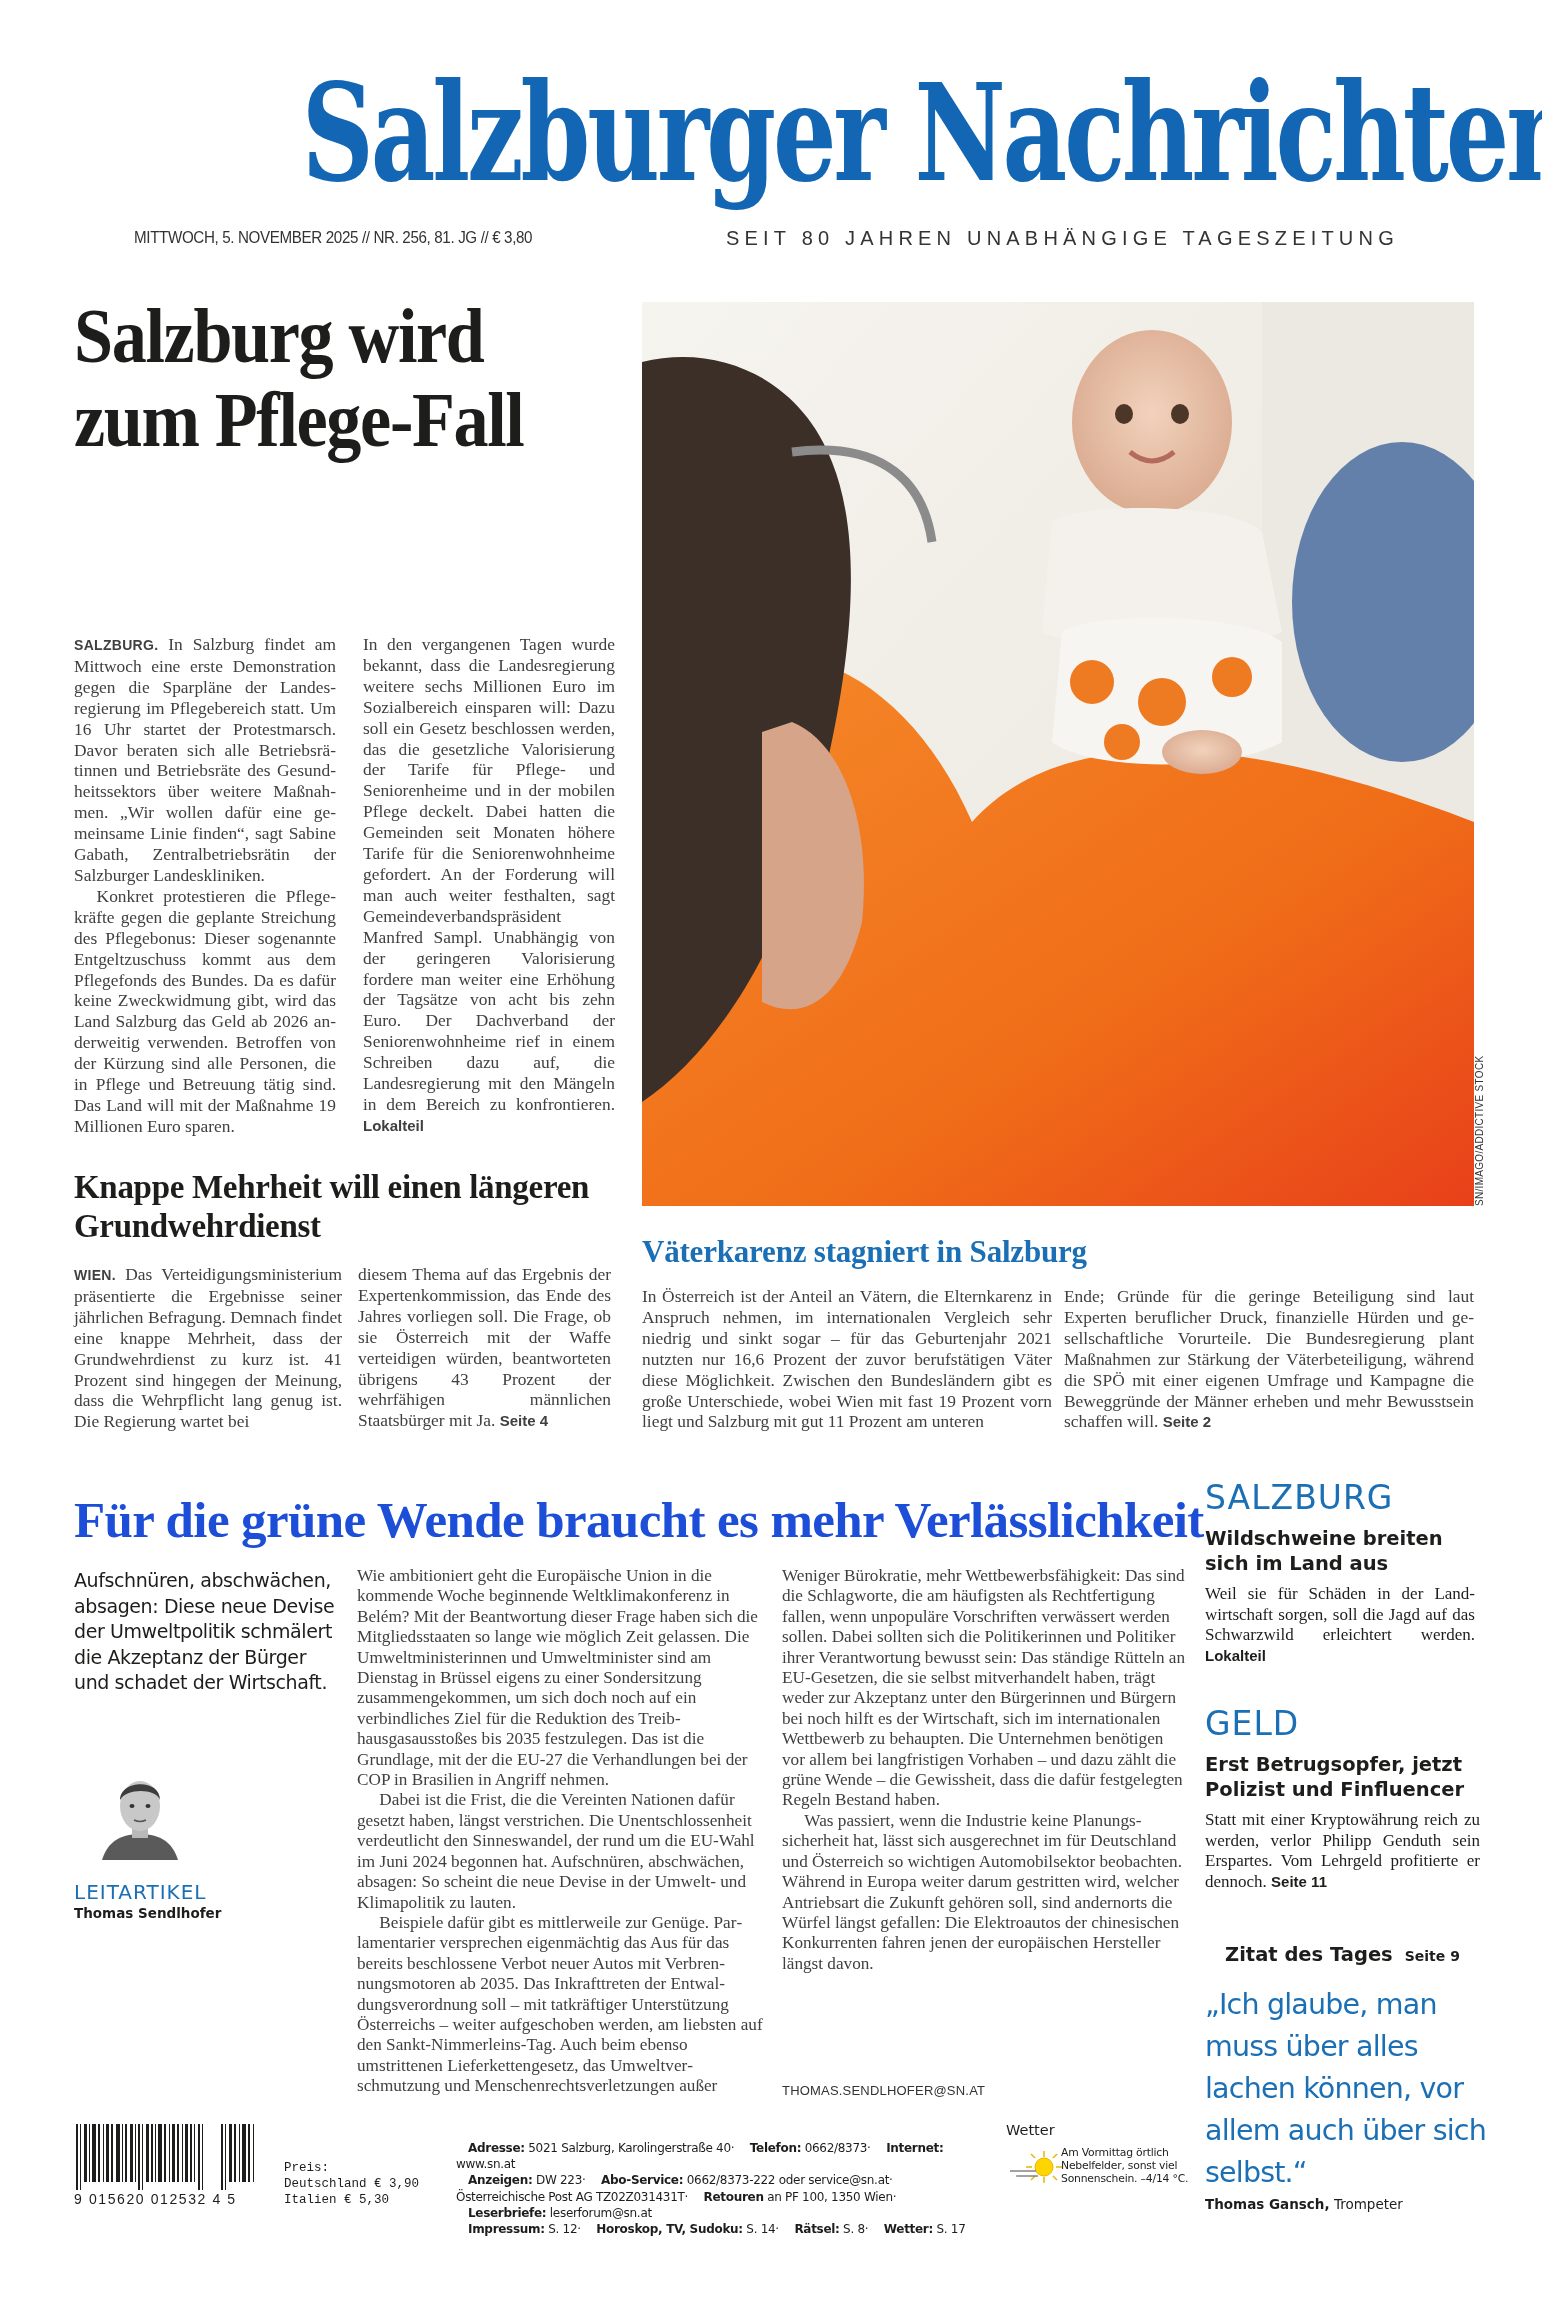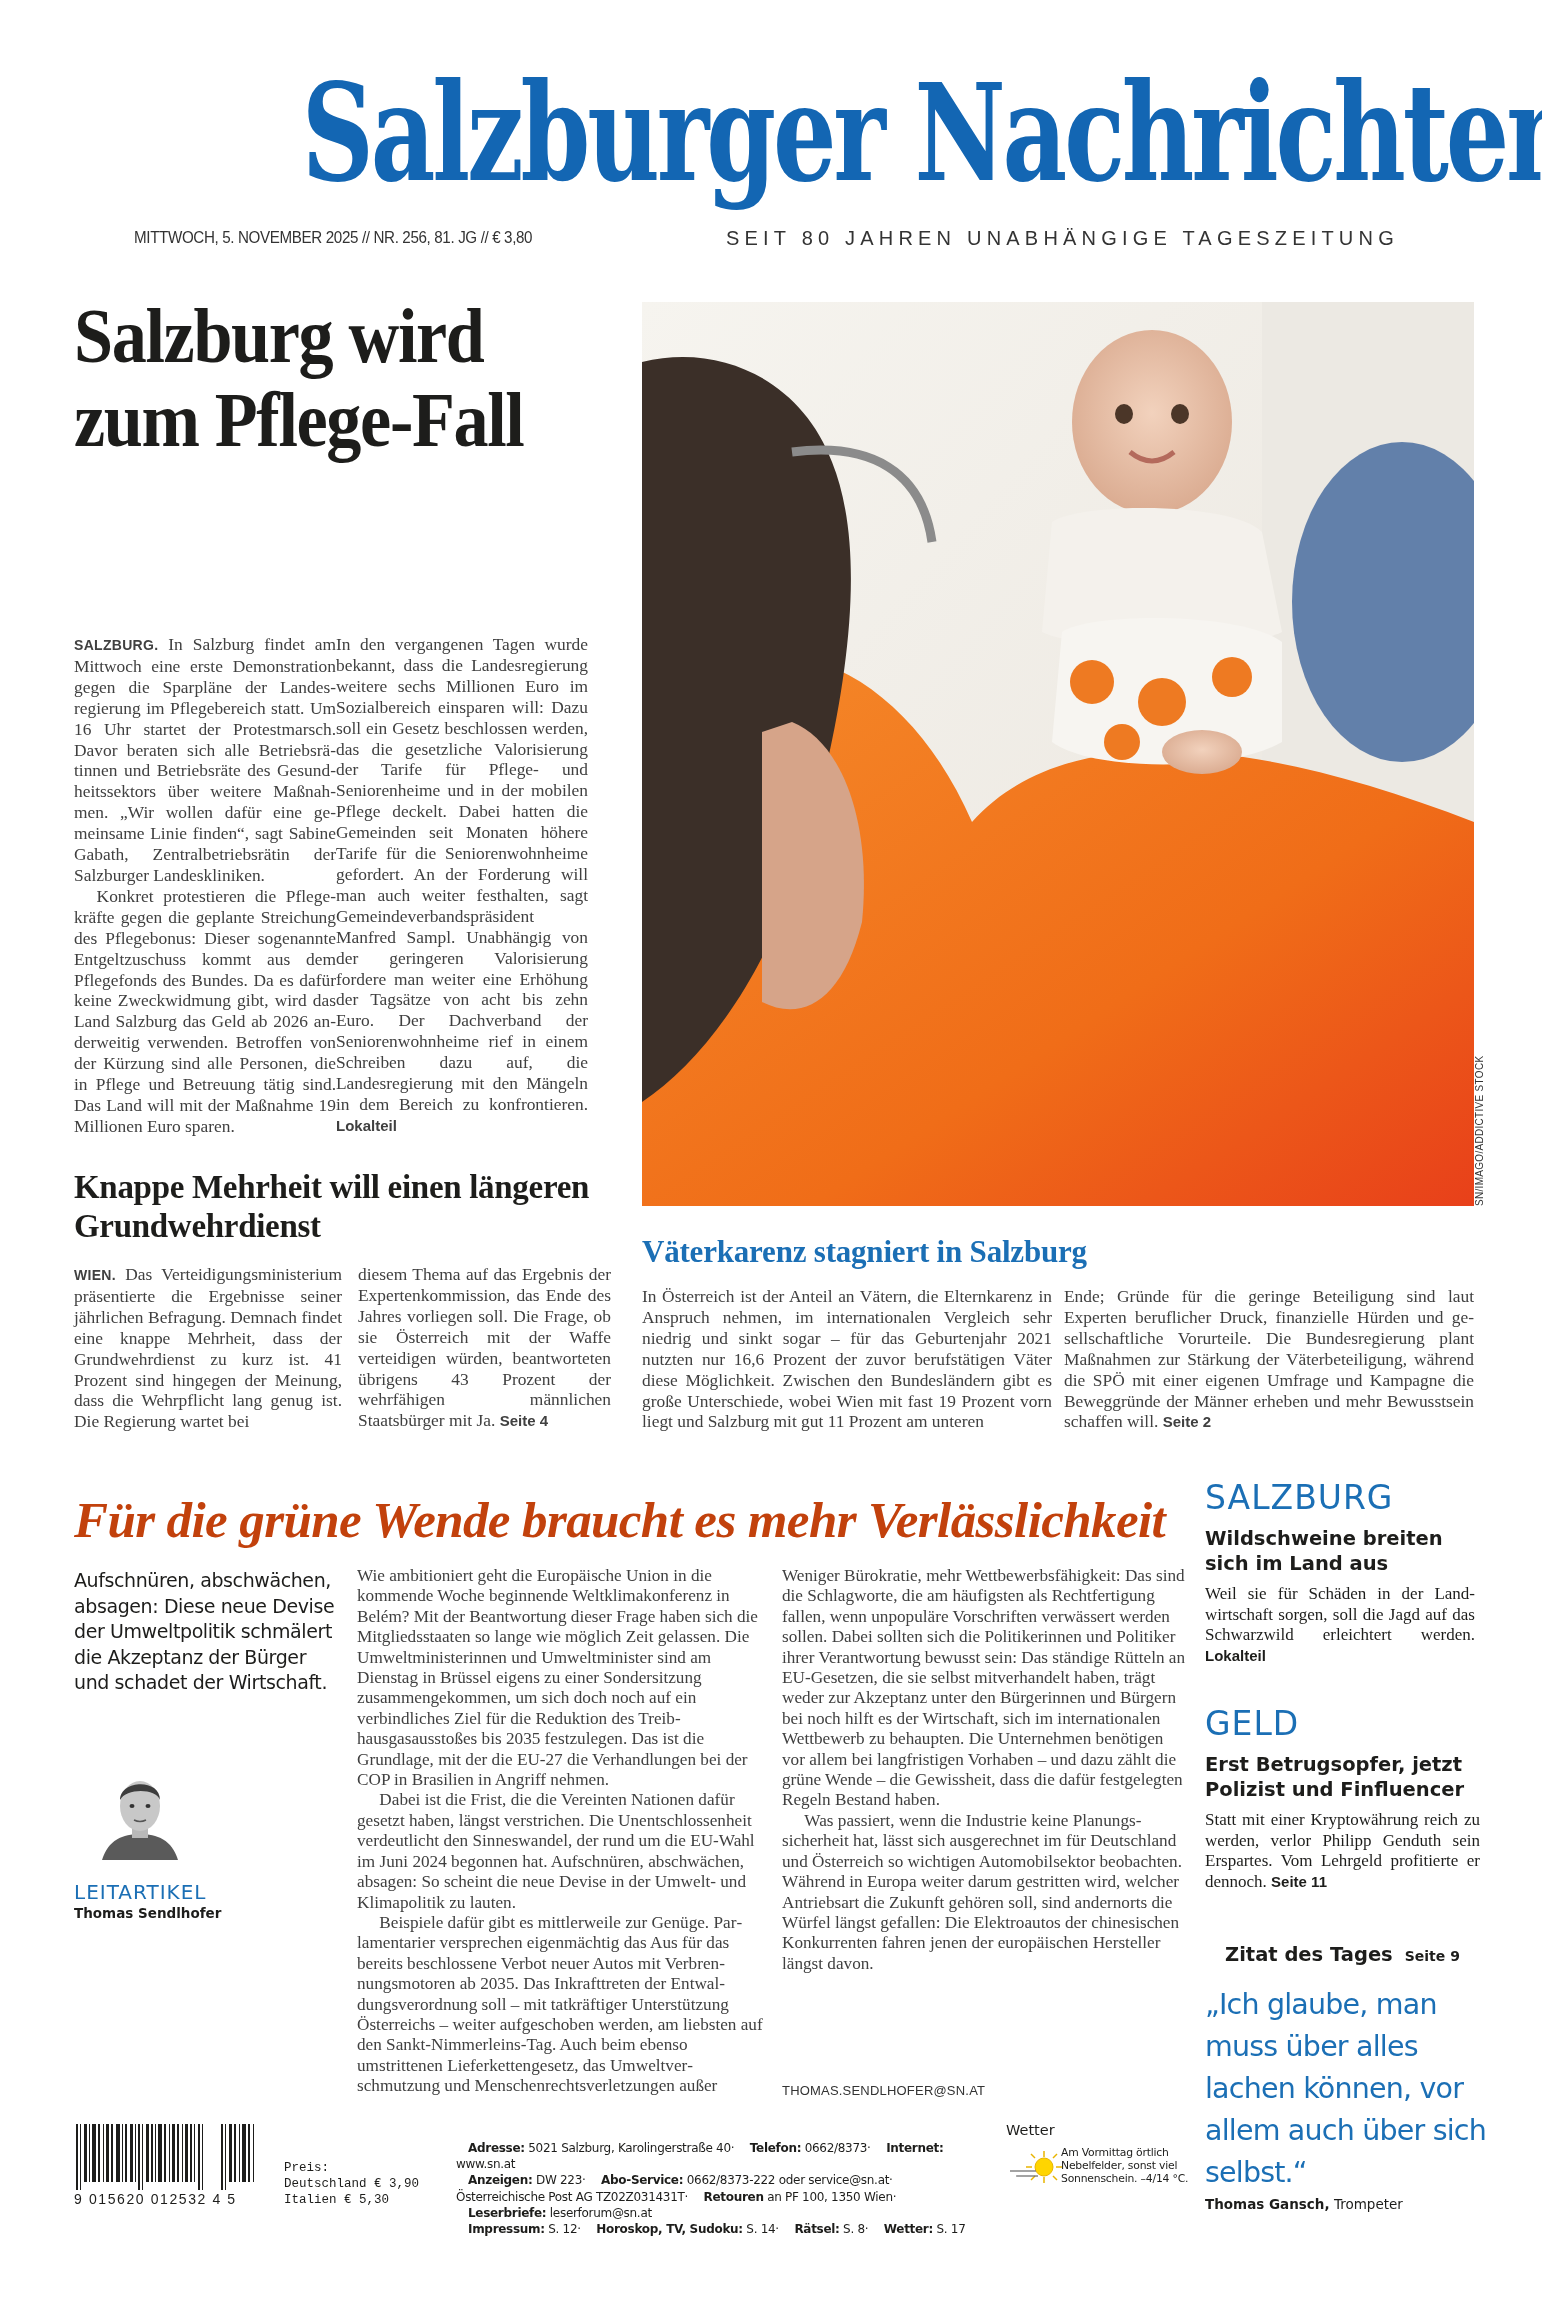--- a/index.html
+++ b/index.html
@@ -23,39 +23,39 @@
   .lead-hl { left: 74px; top: 294px; width: 560px; font-family: "Liberation Serif", serif; font-size: 78px; line-height: 84px; letter-spacing: -1.5px; color: #1d1d1b; transform: scaleX(0.9); transform-origin: left; }
 
   
   .body-col { font-family: "Liberation Serif", serif; font-size: 17.4px; line-height: 20.9px; text-align: justify; hyphens: manual; color: #404040; }
   .body-col p { text-indent: 0; }
   .body-col p + p { text-indent: 1.3em; }
   .dateline-bold { font-family: "Liberation Sans", sans-serif; font-weight: bold; font-size: 14px; letter-spacing: 0.3px; }
   .ref { font-family: "Liberation Sans", sans-serif; font-weight: bold; font-size: 15px; }
 
   .lead-col1 { left: 74px; top: 634px; width: 262px; }
-  .lead-col2 { left: 336px; top: 634px; width: 252px; }
+  .lead-col2 { left: 363px; top: 634px; width: 252px; }
 
   
   .photo { left: 642px; top: 302px; width: 832px; height: 904px; overflow: hidden; background: #f3f0ea; }
   .photo svg { width: 100%; height: 100%; display: block; }
   .photo-credit { left: 1474px; top: 1206px; font-family: "Liberation Sans", sans-serif; font-size: 10px; color: #333; transform: rotate(-90deg); transform-origin: left top; white-space: nowrap; letter-spacing: 0.3px; }
 
   
   .hl2 { left: 74px; top: 1168px; width: 540px; font-family: "Liberation Serif", serif; font-size: 33px; line-height: 39px; color: #1d1d1b; letter-spacing: -0.3px; }
   .s2-col1 { left: 74px; top: 1264px; width: 268px; }
   .s2-col2 { left: 358px; top: 1264px; width: 253px; }
 
   
   .hl3 { left: 642px; top: 1234px; width: 820px; font-family: "Liberation Serif", serif; font-size: 31px; line-height: 36px; color: #1b6fb5; letter-spacing: -0.2px; }
   .s3-col1 { left: 642px; top: 1286px; width: 410px; }
   .s3-col2 { left: 1064px; top: 1286px; width: 410px; }
 
   
-  .hl4 { left: 74px; top: 1490px; width: 1120px; font-family: "Liberation Serif", serif; font-style: italic; font-size: 51px; line-height: 60px; color: #c2410c; letter-spacing: -0.6px; white-space: nowrap; }
+  .hl4 { left: 74px; top: 1490px; width: 1120px; font-family: "Liberation Serif", serif; font-size: 51px; line-height: 60px; color: #1d4ed8; letter-spacing: -0.6px; white-space: nowrap; }
   .standfirst { left: 74px; top: 1568px; width: 270px; font-family: "DejaVu Sans", sans-serif; font-size: 19px; line-height: 25.5px; color: #1d1d1b; letter-spacing: -0.4px; }
   .ed-col1 { left: 357px; top: 1566px; width: 410px; text-align: left; font-size: 17.2px; line-height: 20.4px; }
   .ed-col2 { left: 782px; top: 1566px; width: 404px; text-align: left; font-size: 17.2px; line-height: 20.4px; }
   .ed-email { left: 782px; top: 2083px; font-family: "Liberation Sans", sans-serif; font-size: 13px; color: #333; letter-spacing: 0.2px; }
 
   .portrait { left: 98px; top: 1770px; width: 84px; height: 90px; }
   .leit-label { left: 74px; top: 1880px; font-family: "DejaVu Sans", sans-serif; font-size: 20px; color: #1b6fb5; letter-spacing: 1px; }
   .leit-author { left: 74px; top: 1905px; font-family: "DejaVu Sans", sans-serif; font-weight: bold; font-size: 13.5px; color: #1d1d1b; }
 
   

